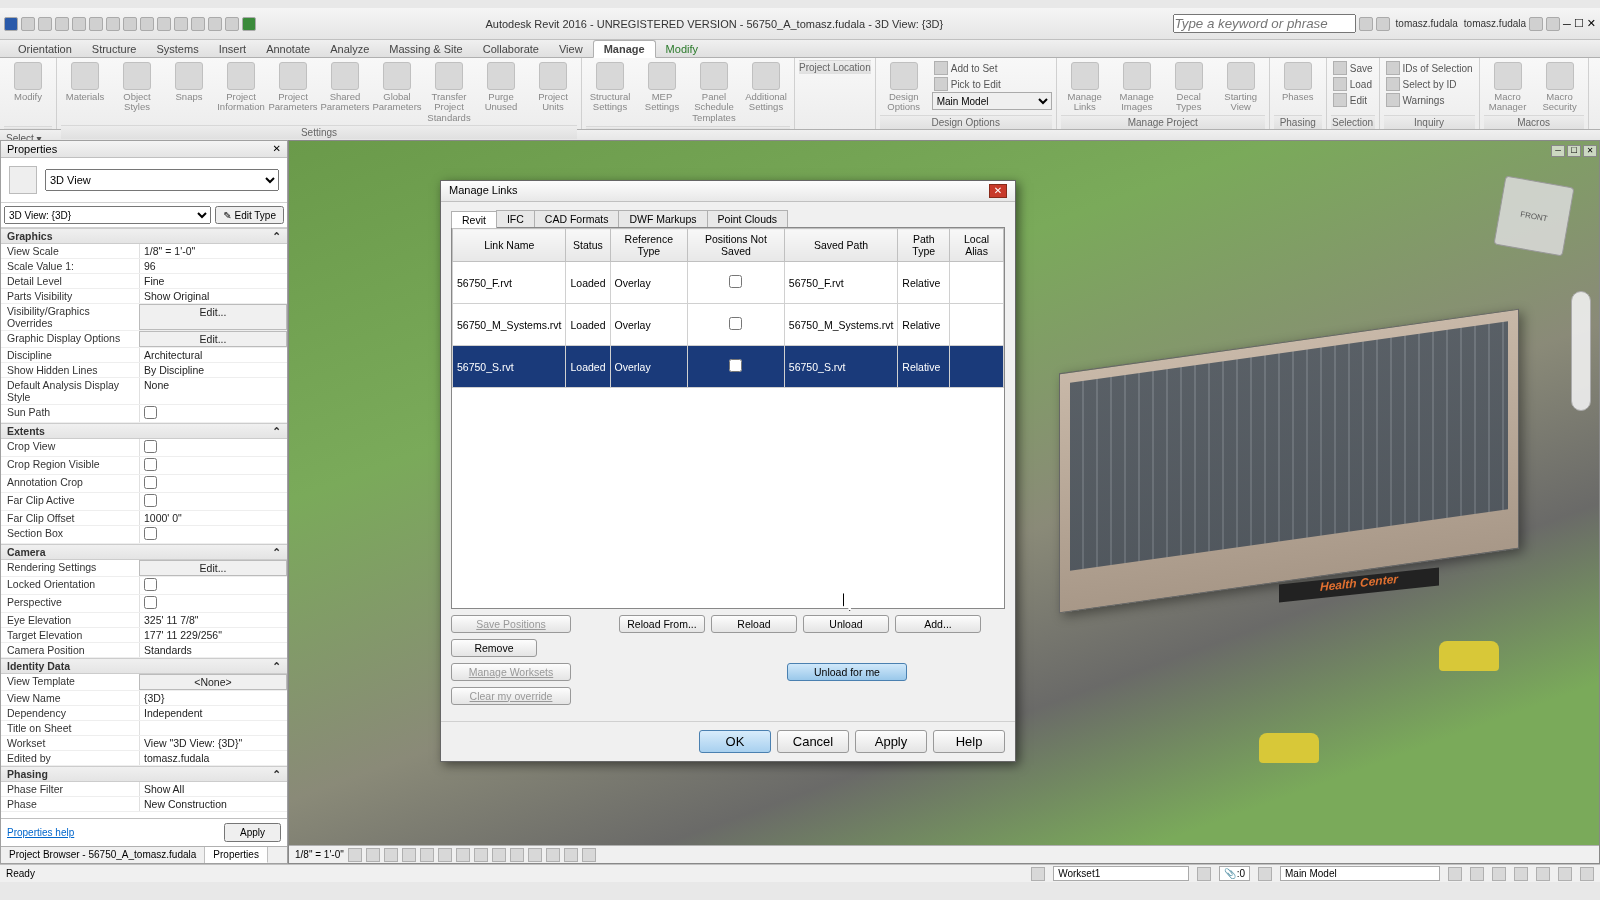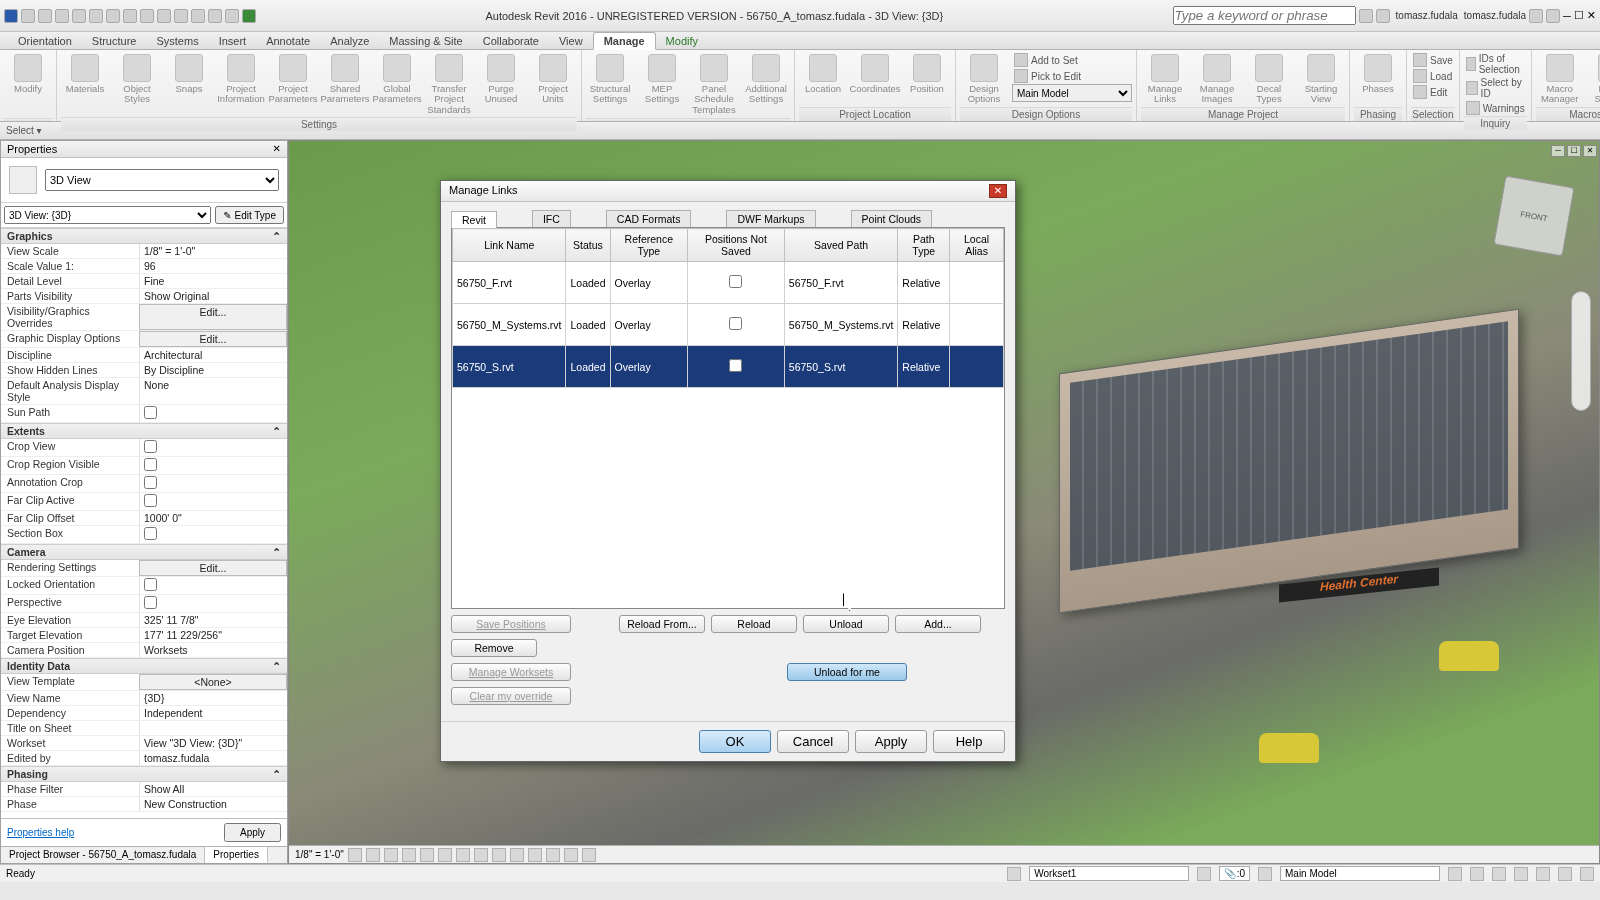--- a/index.html
+++ b/index.html
@@ -1,19 +1,19 @@
 <!DOCTYPE html>
 <html><head>
 <meta charset="utf-8">
 <style>
 * { box-sizing: border-box; margin: 0; padding: 0; }
 body { font-family: "Segoe UI", Tahoma, sans-serif; font-size: 11px; background: #e8e8e8; width: 1600px; height: 900px; overflow: hidden; position: relative; }
 
 
-.qat { height:32px; background:linear-gradient(#f5f5f5,#e5e5e5); border-bottom:1px solid #c0c0c0; display:flex; align-items:center; padding:0 4px; gap:3px; }
+.qat { height:32px; background:linear-gradient(#f5f5f5,#e5e5e5); border-bottom:1px solid #c0c0c0; display:flex; align-items:center; padding:0 4px; gap:3px;margin-top:8px; }
 .qat .q-icon { width:14px; height:14px; background:#d0d0d0; border:1px solid #aaa; border-radius:2px; }
 
 
 .ribbon-tabs { height:18px; background:linear-gradient(#f0f0f0,#e0e0e0); display:flex; align-items:flex-end; padding:0 8px; border-bottom:1px solid #b0b0b0; }
 .ribbon-tab { padding:2px 10px; font-size:11px; color:#444; cursor:pointer; }
 .ribbon-tab.active { background:#fff; border:1px solid #b0b0b0; border-bottom:1px solid #fff; border-radius:3px 3px 0 0; position:relative; top:1px; font-weight:bold; }
 .ribbon-tab.modify-tab { color:#2a7a2a; }
 
 
 .ribbon { height:72px; background:linear-gradient(#f8f8f8,#ededed); display:flex; border-bottom:1px solid #b0b0b0; }
@@ -71,21 +71,21 @@
 
 
 .vp-statusbar { position:absolute; bottom:0; left:0; right:0; height:18px; background:#f0f0f0; border-top:1px solid #b0b0b0; display:flex; align-items:center; gap:4px; padding:0 6px; font-size:10px; }
 .vp-statusbar .sbi { width:14px; height:14px; background:#d8d8d8; border:1px solid #b0b0b0; }
 
 
 .dialog { position:absolute; top:180px; left:440px; width:576px; background:#f0f0f0; border:1px solid #666; box-shadow:3px 3px 10px rgba(0,0,0,.5); z-index:100; }
 .dlg-title { background:linear-gradient(#fdfdfd,#e8e8e8); padding:3px 8px; font-size:11px; display:flex; justify-content:space-between; border-bottom:1px solid #c0c0c0; }
 .dlg-title .close { width:18px; height:14px; background:#c83a2a; color:#fff; text-align:center; font-size:10px; border:1px solid #882a1a; line-height:12px; cursor:pointer; }
 .dlg-body { padding:8px 10px; }
-.dlg-tabs { display:flex; border-bottom:1px solid #b0b0b0;gap:36px; }
+.dlg-tabs { display:flex; border-bottom:1px solid #b0b0b0; }
 .dlg-tab { padding:2px 10px; font-size:10.5px; border:1px solid #b0b0b0; border-bottom:none; background:#e8e8e8; margin-right:-1px; cursor:pointer; }
 .dlg-tab.active { background:#fff; position:relative; top:1px; }
 .dlg-grid { border:1px solid #888; background:#fff; margin-top:-1px; }
 .dlg-grid table { width:100%; border-collapse:collapse; font-size:10.5px; }
 .dlg-grid th { background:linear-gradient(#f8f8f8,#e8e8e8); border:1px solid #c0c0c0; padding:4px 2px; font-weight:normal; text-align:center; }
 .dlg-grid td { border:1px solid #d0d0d0; padding:13px 4px; }
 .dlg-grid tr.selected td { background:#1a3a7a; color:#fff; }
 .dlg-grid .spacer-row td { height:220px; border:none; }
 .dlg-btns { display:flex; gap:6px; margin-top:6px; justify-content:flex-start; flex-wrap:wrap; }
 .dlg-btns button { font-size:10.5px; padding:2px 0; width:86px; background:linear-gradient(#fdfdfd,#e4e4e4); border:1px solid #999; border-radius:3px; }
@@ -222,34 +222,20 @@
           <div class="r-label">Panel<br>Schedule Templates</div>
         </div>
         <div class="r-btn">
           <div class="r-icon"></div>
           <div class="r-label">Additional<br>Settings</div>
         </div>
       </div>
       <div class="panel-label"></div>
     </div>
     <div class="ribbon-panel">
-      <div class="panel-body">
-        <div class="r-btn">
-          <div class="r-icon"></div>
-          <div class="r-label">Location</div>
-        </div>
-        <div class="r-btn">
-          <div class="r-icon"></div>
-          <div class="r-label">Coordinates</div>
-        </div>
-        <div class="r-btn">
-          <div class="r-icon"></div>
-          <div class="r-label">Position</div>
-        </div>
-      </div>
       <div class="panel-label">Project Location</div>
     </div>
     <div class="ribbon-panel">
       <div class="panel-body">
         <div class="r-btn">
           <div class="r-icon"></div>
           <div class="r-label">Design<br>Options</div>
         </div>
         <div style="display: flex; flex-direction: column;">
           <div class="r-small"><span class="si"></span>Add to Set</div>
@@ -433,21 +419,21 @@
         <div class="prop-row">
           <div class="k">Eye Elevation</div>
           <div class="v">325'  11 7/8"</div>
         </div>
         <div class="prop-row">
           <div class="k">Target Elevation</div>
           <div class="v">177'  11 229/256"</div>
         </div>
         <div class="prop-row">
           <div class="k">Camera Position</div>
-          <div class="v">Worksets</div>
+          <div class="v">Standards</div>
         </div>
         <div class="prop-section">
           <span>Identity Data</span>
           <span>⌃</span>
         </div>
         <div class="prop-row">
           <div class="k">View Template</div>
           <div class="v btn">&lt;None&gt;</div>
         </div>
         <div class="prop-row">
@@ -607,21 +593,21 @@
       <button>Help</button>
     </div>
   <div class="cursor" style="top:412px; left:402px;"></div>
 </div>
 
 <div class="statusbar">
   <div class="row2">
     <span>Ready</span>
     <span style="flex:1"></span>
     <span class="sbi2"></span>
-    <span class="sel" style="width:160px">Workset1</span>
+    <span class="sel" style="width:136px">Workset1</span>
     <span class="sbi2"></span>
     <span class="sel">📎:<span>0</span></span>
     <span class="sbi2"></span>
     <span class="sel" style="width:160px">Main Model</span>
     <span class="sbi2"></span>
     <span class="sbi2"></span>
     <span class="sbi2"></span>
     <span class="sbi2"></span>
     <span class="sbi2"></span>
     <span class="sbi2"></span>

